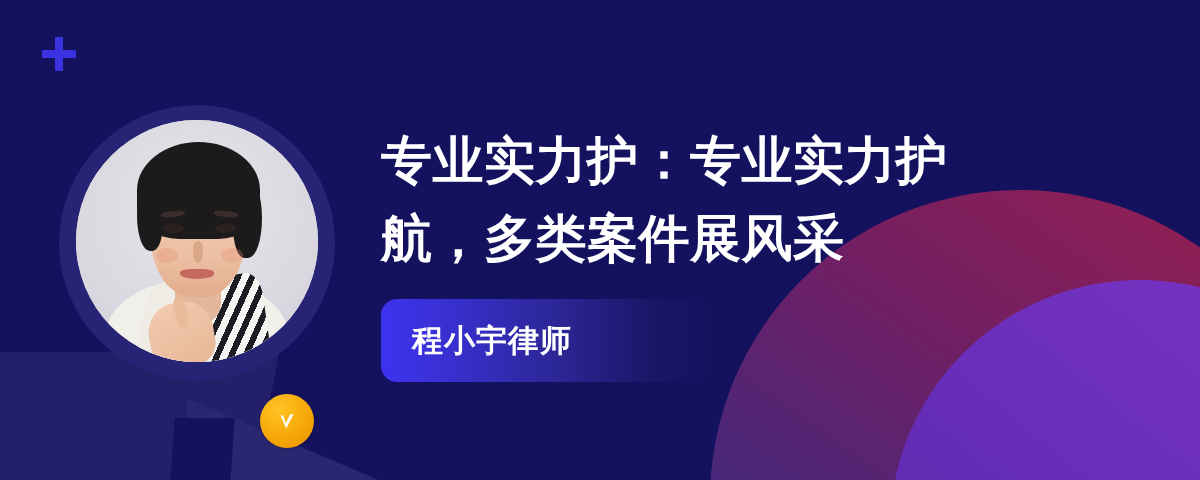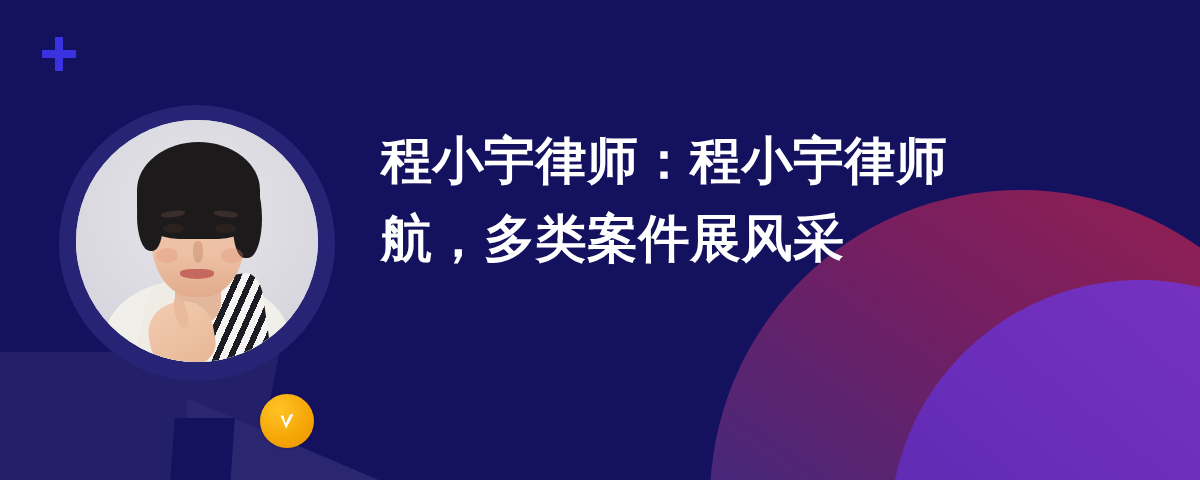--- a/index.html
+++ b/index.html
@@ -357,17 +357,20 @@
       </div>
     </div>
     <div class="verified-badge">
       <svg width="30" height="30" viewBox="0 0 30 30" aria-hidden="true">
         <path d="M8.5 9.5 L14.2 22.5 L21.5 8.2 L18.2 8.2 L13.6 17.6 L11.4 9.5 Z" fill="#ffffff"></path>
       </svg>
     </div>
   </div>
 
   <div class="content">
-    <h1 class="headline">程小宇律师：程小宇律师
+    <h1 class="headline">专业实力护：专业实力护
 航，多类案件展风采</h1>
+    <div class="name-chip">
+      <span class="name-chip-label">程小宇律师</span>
+    </div>
   </div>
 
 </div>
 
 </body></html>

